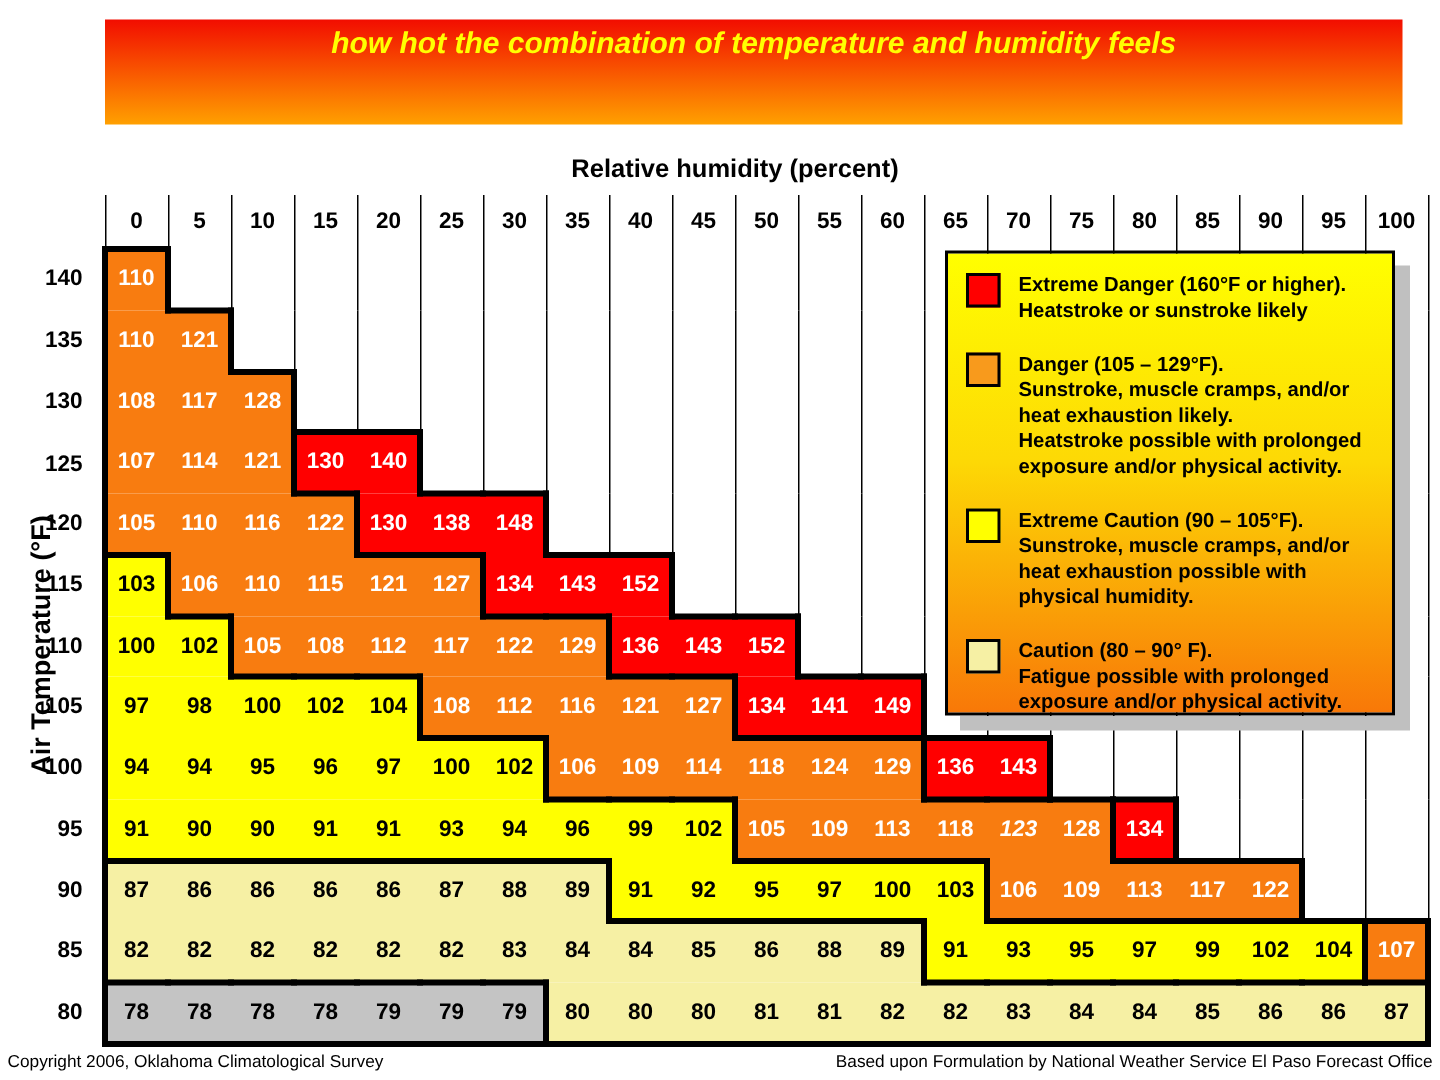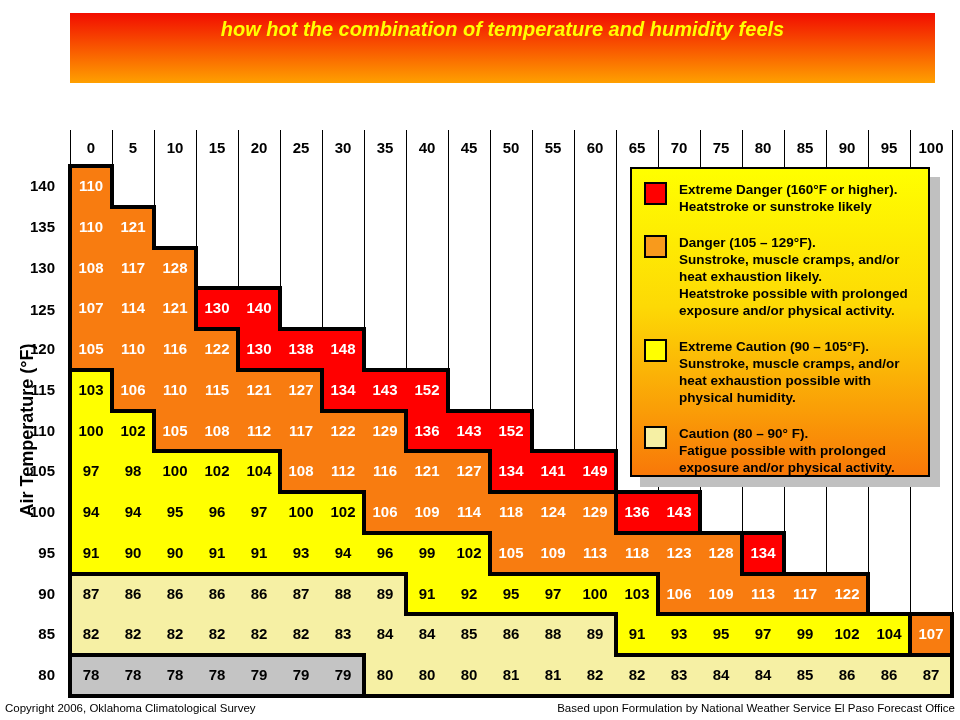--- a/index.html
+++ b/index.html
@@ -49,20 +49,21 @@
 </style>
 </head>
 <body>
 
 <div class="stage">
 
   <div class="banner" id="banner" style="background: linear-gradient(rgb(242, 13, 0) 0%, rgb(255, 160, 0) 100%); color: rgb(255, 255, 0);">
     <div class="banner-subtitle">how hot the combination of temperature and humidity feels</div>
   </div>
 
+  <div class="x-title">Relative humidity (percent)</div>
   <div class="y-title">Air Temperature (°F)</div>
 
   <div id="grid">
       <div class="hdr-label" style="left: 70px; top: 130px; width: 42px; line-height: 36px;">0</div>
       <div class="hdr-label" style="left: 112px; top: 130px; width: 42px; line-height: 36px;">5</div>
       <div class="hdr-label" style="left: 154px; top: 130px; width: 42px; line-height: 36px;">10</div>
       <div class="hdr-label" style="left: 196px; top: 130px; width: 42px; line-height: 36px;">15</div>
       <div class="hdr-label" style="left: 238px; top: 130px; width: 42px; line-height: 36px;">20</div>
       <div class="hdr-label" style="left: 280px; top: 130px; width: 42px; line-height: 36px;">25</div>
       <div class="hdr-label" style="left: 322px; top: 130px; width: 42px; line-height: 36px;">30</div>
@@ -166,21 +167,21 @@
       <div class="cell" style="left: 238px; top: 532.923px; width: 42px; height: 40.7692px; line-height: 40.7692px; background: rgb(255, 255, 0); color: rgb(0, 0, 0);">91</div>
       <div class="cell" style="left: 280px; top: 532.923px; width: 42px; height: 40.7692px; line-height: 40.7692px; background: rgb(255, 255, 0); color: rgb(0, 0, 0);">93</div>
       <div class="cell" style="left: 322px; top: 532.923px; width: 42px; height: 40.7692px; line-height: 40.7692px; background: rgb(255, 255, 0); color: rgb(0, 0, 0);">94</div>
       <div class="cell" style="left: 364px; top: 532.923px; width: 42px; height: 40.7692px; line-height: 40.7692px; background: rgb(255, 255, 0); color: rgb(0, 0, 0);">96</div>
       <div class="cell" style="left: 406px; top: 532.923px; width: 42px; height: 40.7692px; line-height: 40.7692px; background: rgb(255, 255, 0); color: rgb(0, 0, 0);">99</div>
       <div class="cell" style="left: 448px; top: 532.923px; width: 42px; height: 40.7692px; line-height: 40.7692px; background: rgb(255, 255, 0); color: rgb(0, 0, 0);">102</div>
       <div class="cell" style="left: 490px; top: 532.923px; width: 42px; height: 40.7692px; line-height: 40.7692px; background: rgb(248, 124, 16); color: rgb(255, 255, 255);">105</div>
       <div class="cell" style="left: 532px; top: 532.923px; width: 42px; height: 40.7692px; line-height: 40.7692px; background: rgb(248, 124, 16); color: rgb(255, 255, 255);">109</div>
       <div class="cell" style="left: 574px; top: 532.923px; width: 42px; height: 40.7692px; line-height: 40.7692px; background: rgb(248, 124, 16); color: rgb(255, 255, 255);">113</div>
       <div class="cell" style="left: 616px; top: 532.923px; width: 42px; height: 40.7692px; line-height: 40.7692px; background: rgb(248, 124, 16); color: rgb(255, 255, 255);">118</div>
-      <div class="cell" style="left: 658px; top: 532.923px; width: 42px; height: 40.7692px; line-height: 40.7692px; background: rgb(248, 124, 16); color: rgb(255, 255, 255);">123</div>
+      <div class="cell" style="left: 658px; top: 532.923px; width: 42px; height: 40.7692px; line-height: 40.7692px; background: rgb(248, 124, 16); color: rgb(255, 255, 255); font-style: italic;">123</div>
       <div class="cell" style="left: 700px; top: 532.923px; width: 42px; height: 40.7692px; line-height: 40.7692px; background: rgb(248, 124, 16); color: rgb(255, 255, 255);">128</div>
       <div class="cell" style="left: 742px; top: 532.923px; width: 42px; height: 40.7692px; line-height: 40.7692px; background: rgb(255, 0, 0); color: rgb(255, 255, 255);">134</div>
       <div class="cell" style="left: 70px; top: 573.692px; width: 42px; height: 40.7692px; line-height: 40.7692px; background: rgb(246, 240, 164); color: rgb(0, 0, 0);">87</div>
       <div class="cell" style="left: 112px; top: 573.692px; width: 42px; height: 40.7692px; line-height: 40.7692px; background: rgb(246, 240, 164); color: rgb(0, 0, 0);">86</div>
       <div class="cell" style="left: 154px; top: 573.692px; width: 42px; height: 40.7692px; line-height: 40.7692px; background: rgb(246, 240, 164); color: rgb(0, 0, 0);">86</div>
       <div class="cell" style="left: 196px; top: 573.692px; width: 42px; height: 40.7692px; line-height: 40.7692px; background: rgb(246, 240, 164); color: rgb(0, 0, 0);">86</div>
       <div class="cell" style="left: 238px; top: 573.692px; width: 42px; height: 40.7692px; line-height: 40.7692px; background: rgb(246, 240, 164); color: rgb(0, 0, 0);">86</div>
       <div class="cell" style="left: 280px; top: 573.692px; width: 42px; height: 40.7692px; line-height: 40.7692px; background: rgb(246, 240, 164); color: rgb(0, 0, 0);">87</div>
       <div class="cell" style="left: 322px; top: 573.692px; width: 42px; height: 40.7692px; line-height: 40.7692px; background: rgb(246, 240, 164); color: rgb(0, 0, 0);">88</div>
       <div class="cell" style="left: 364px; top: 573.692px; width: 42px; height: 40.7692px; line-height: 40.7692px; background: rgb(246, 240, 164); color: rgb(0, 0, 0);">89</div>

